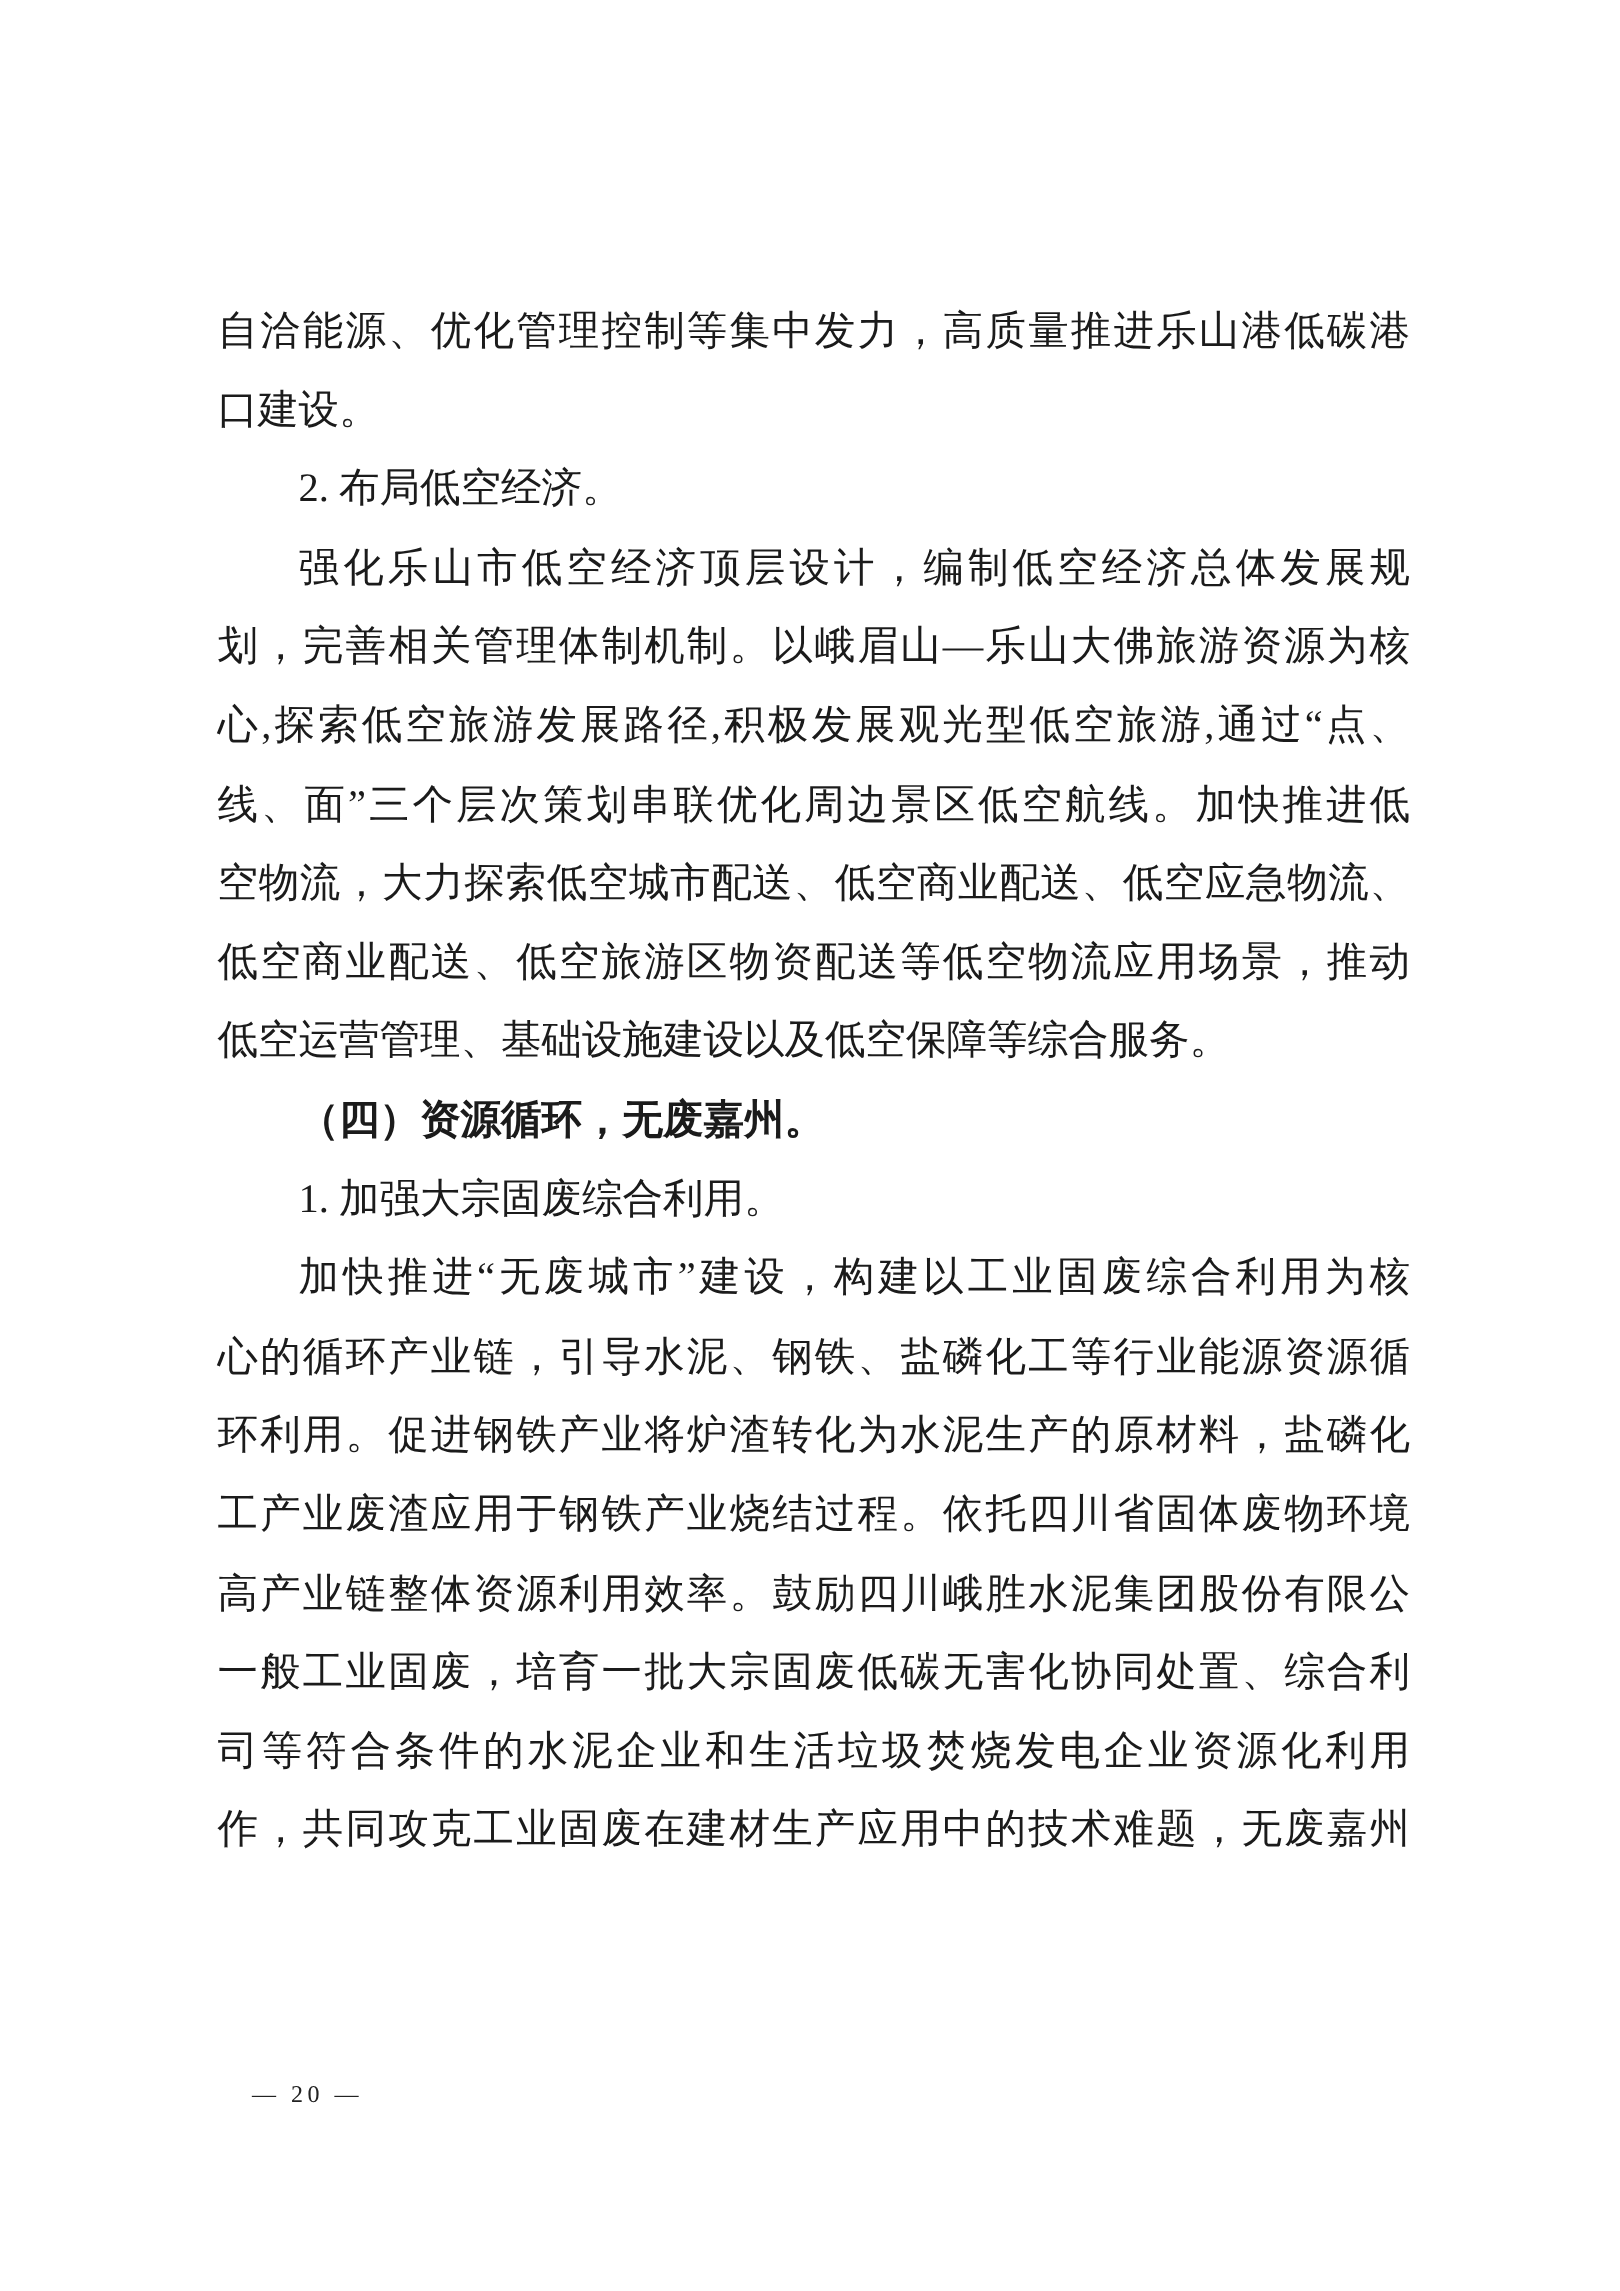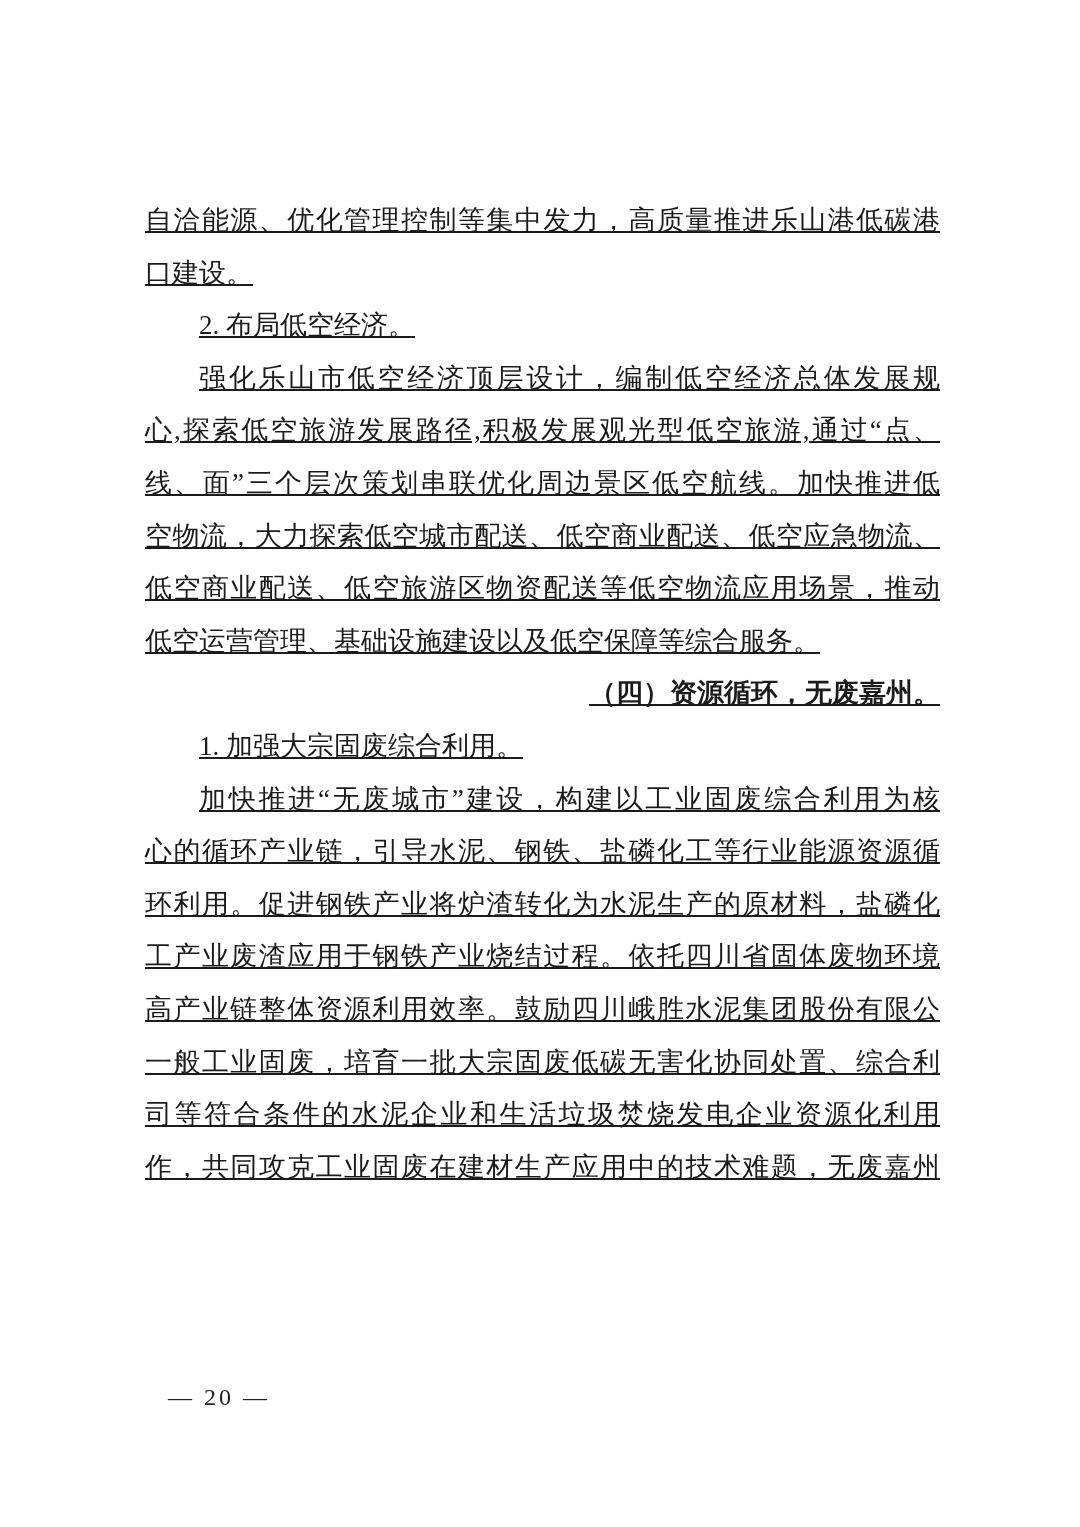--- a/index.html
+++ b/index.html
@@ -17,53 +17,52 @@
     left: 145px;
     top: 194px;
     width: 795px;
   }
   .line {
     height: 52.6px;
     line-height: 52.6px;
     font-size: 27px;
     text-align: left;
     letter-spacing: 0;
-    text-decoration: underline;
   }
   .line.justify {
     text-align: justify;
     text-align-last: justify;
     text-justify: inter-character;
   }
   .line.indent {
     text-indent: 54px;
   }
   .line.bold {
     font-weight: 700;
-    text-align: right;
   }
   .page-number {
     position: absolute;
     left: 168px;
     top: 1382px;
-    font-size: 24px;
+    font-size: 16px;
     line-height: 30px;
     letter-spacing: 3px;
     color: #222222;
   }
 </style>
 </head>
 <body>
 
 <div class="page-root">
   <main class="text-block">
       <div class="line justify">自洽能源、优化管理控制等集中发力，高质量推进乐山港低碳港</div>
       <div class="line">口建设。</div>
       <div class="line indent">2. 布局低空经济。</div>
       <div class="line justify indent">强化乐山市低空经济顶层设计，编制低空经济总体发展规</div>
+      <div class="line justify">划，完善相关管理体制机制。以峨眉山—乐山大佛旅游资源为核</div>
       <div class="line justify">心,探索低空旅游发展路径,积极发展观光型低空旅游,通过“点、</div>
       <div class="line justify">线、面”三个层次策划串联优化周边景区低空航线。加快推进低</div>
       <div class="line justify">空物流，大力探索低空城市配送、低空商业配送、低空应急物流、</div>
       <div class="line justify">低空商业配送、低空旅游区物资配送等低空物流应用场景，推动</div>
       <div class="line">低空运营管理、基础设施建设以及低空保障等综合服务。</div>
       <div class="line indent bold">（四）资源循环，无废嘉州。</div>
       <div class="line indent">1. 加强大宗固废综合利用。</div>
       <div class="line justify indent">加快推进“无废城市”建设，构建以工业固废综合利用为核</div>
       <div class="line justify">心的循环产业链，引导水泥、钢铁、盐磷化工等行业能源资源循</div>
       <div class="line justify">环利用。促进钢铁产业将炉渣转化为水泥生产的原材料，盐磷化</div>

